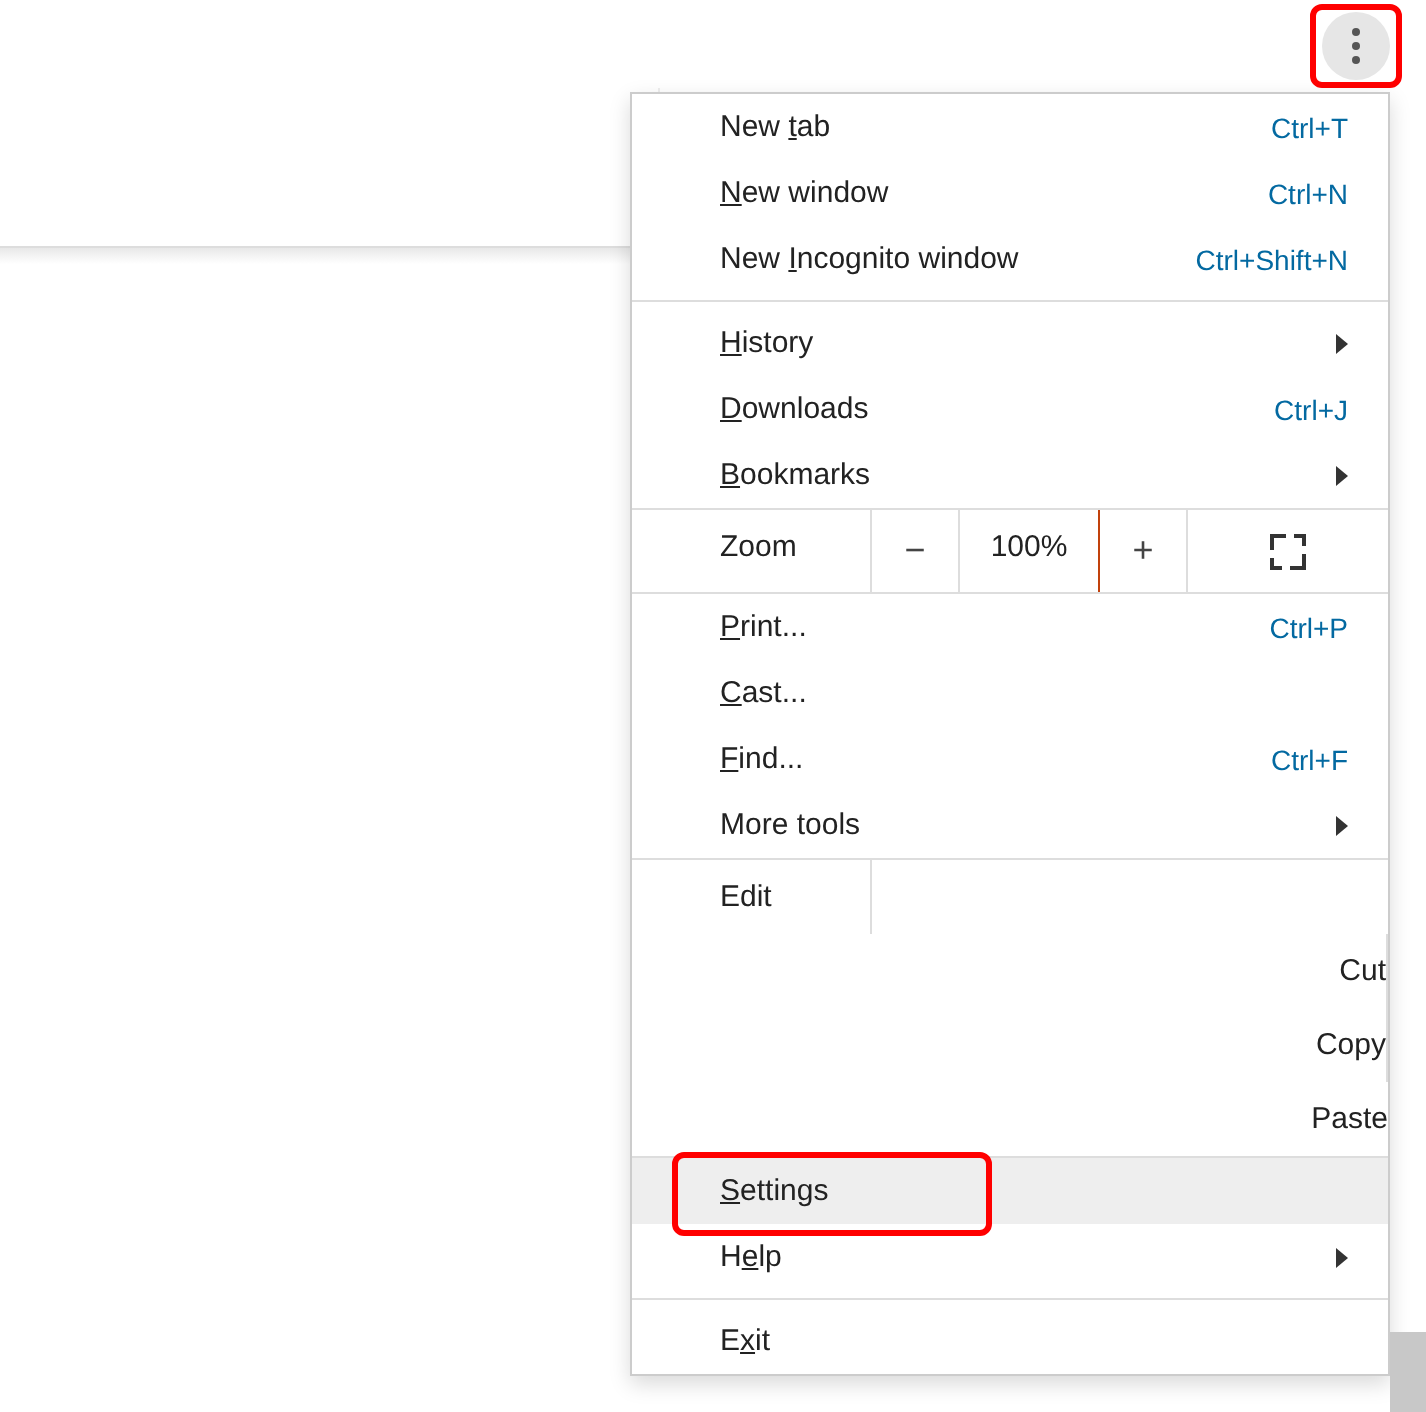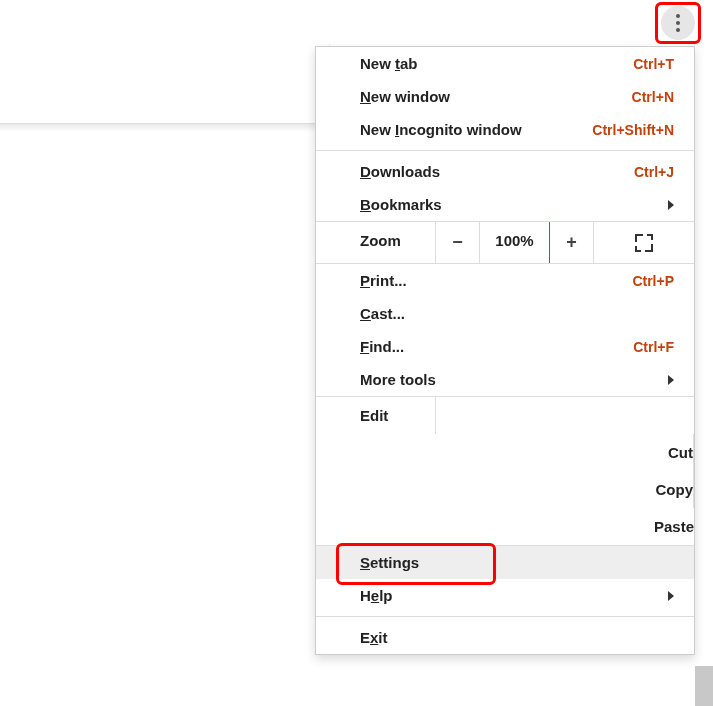--- a/index.html
+++ b/index.html
@@ -65,31 +65,30 @@
   }
 
   .menu {
     position: absolute;
     top: 46px;
     right: 18px;
     width: 380px;
     background: #fff;
     border: 1px solid #ccc;
     box-shadow: 0 4px 10px rgba(0,0,0,0.15);
-    font-weight: bold;
   }
   .item {
     display: flex;
     align-items: center;
     justify-content: space-between;
     padding: 8px 20px 8px 44px;
     cursor: default;
   }
   .item.hover { background: #eee; }
-  .shortcut { color: #c2410c; font-size: 14px; }
+  .shortcut { color: #0369a1; font-size: 14px; }
   .submenu-arrow {
     width: 0; height: 0;
     border-top: 5px solid transparent;
     border-bottom: 5px solid transparent;
     border-left: 6px solid #333;
   }
   .sep { height: 1px; background: #ddd; margin: 4px 0; }
 
   .zoom-row {
     display: flex;
@@ -206,20 +205,24 @@
     <span><span class="u">N</span>ew window</span>
     <span class="shortcut">Ctrl+N</span>
   </div>
   <div class="item">
     <span>New <span class="u">I</span>ncognito window</span>
     <span class="shortcut">Ctrl+Shift+N</span>
   </div>
 
   <div class="sep"></div>
 
+  <div class="item">
+    <span><span class="u">H</span>istory</span>
+    <span class="submenu-arrow"></span>
+  </div>
   <div class="item">
     <span><span class="u">D</span>ownloads</span>
     <span class="shortcut">Ctrl+J</span>
   </div>
   <div class="item">
     <span><span class="u">B</span>ookmarks</span>
     <span class="submenu-arrow"></span>
   </div>
 
   <div class="zoom-row">

